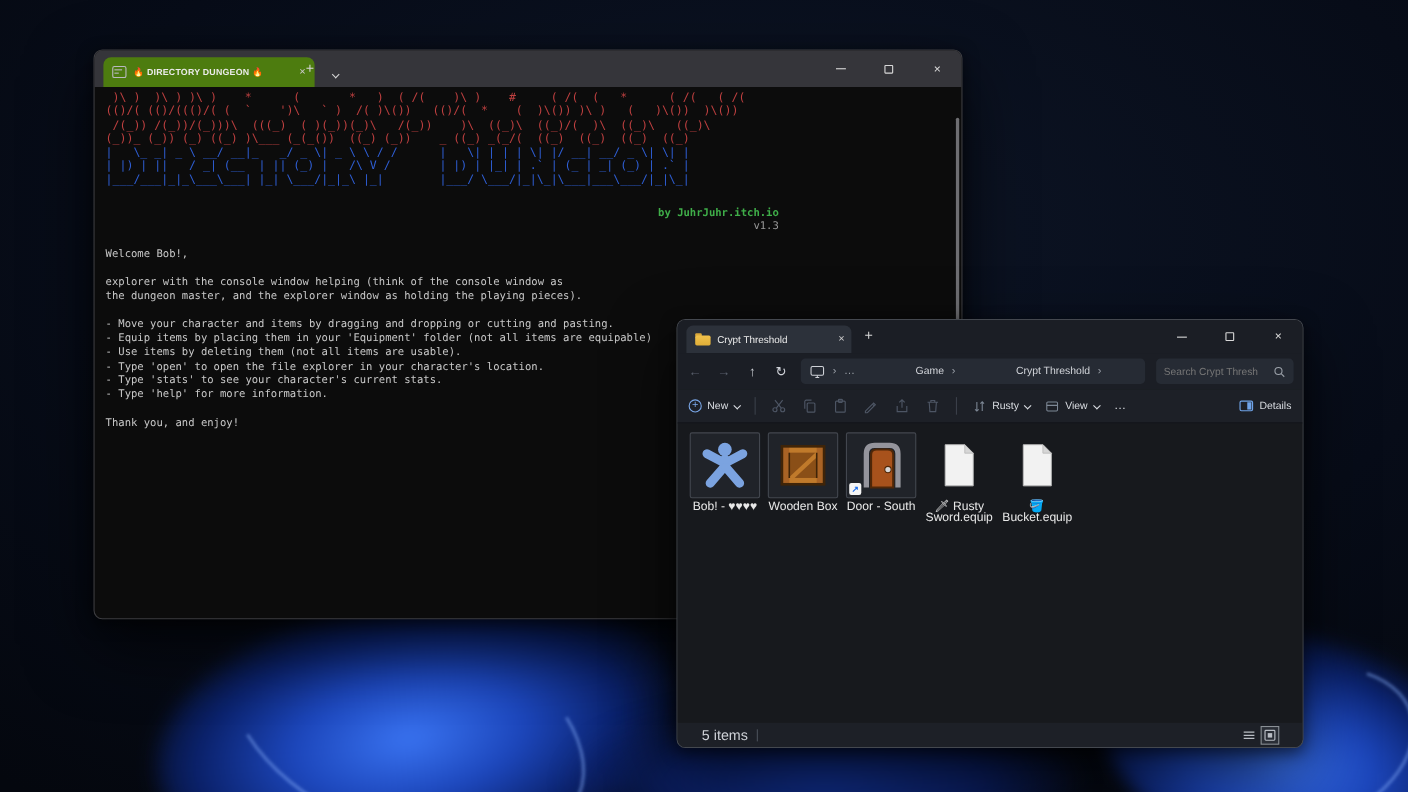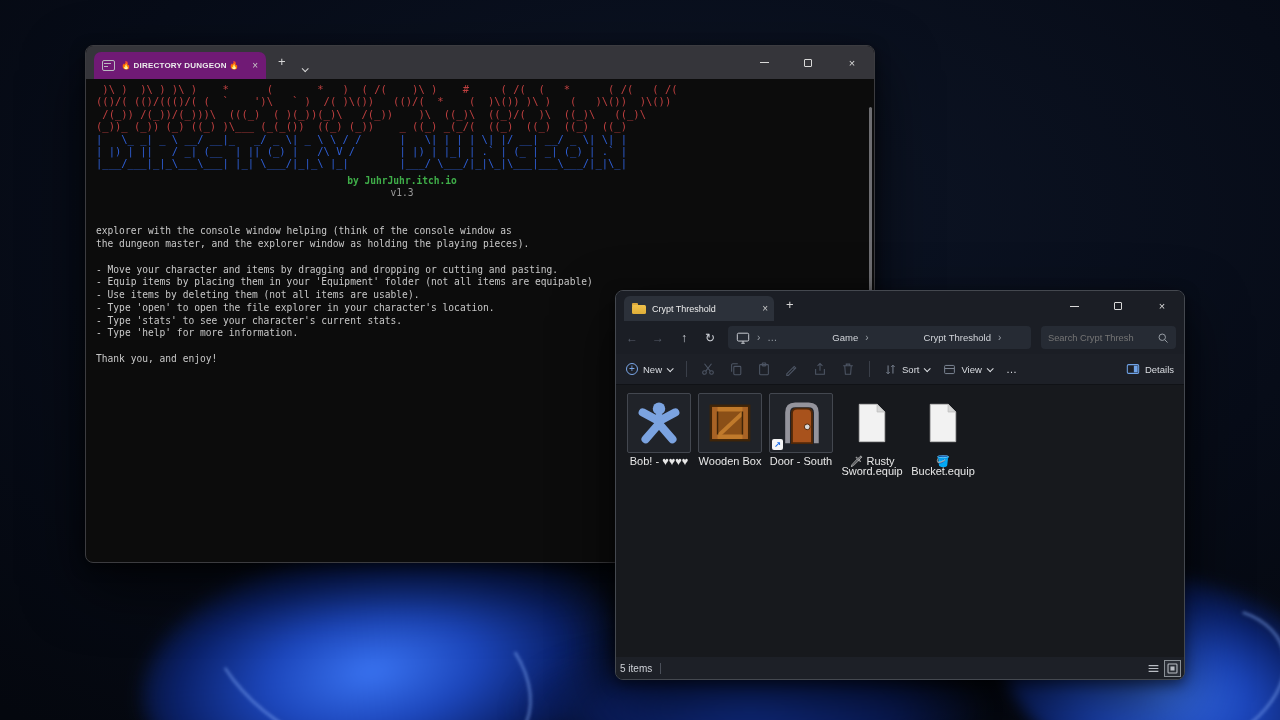--- a/index.html
+++ b/index.html
@@ -33,36 +33,36 @@
   .wc { position:absolute; right:0; top:0; height:100%; display:flex; align-items:center; }
   .wc-btn { width:44px; height:100%; display:flex; align-items:center; justify-content:center;
     color:#d9d9d9; font-size:11px; }
   .wc-btn .bar { width:9px; height:1px; background:#d9d9d9; display:inline-block; }
   .wc-btn .box { width:8px; height:8px; border:1px solid #d9d9d9; border-radius:1px; display:inline-block; }
 
   
   #terminal { left:85px; top:45px; width:790px; height:518px; z-index:10;
     background:#0c0c0c; border:1px solid #3c3c40; }
   .t-titlebar { position:relative; height:33px; background:#35353a; border-radius:7px 7px 0 0; }
-  .t-tab { position:absolute; left:8px; bottom:0; height:27px; width:172px; background:#701a75;
+  .t-tab { position:absolute; left:8px; bottom:0; height:27px; width:192px; background:#4d7c0f;
     border-radius:7px 7px 0 0; display:flex; align-items:center; padding:0 6px 0 8px; gap:6px; }
   .t-appicon { width:13px; height:11px; border:1px solid #b9b9c0; border-radius:2px; position:relative; flex:0 0 auto; }
   .t-appicon::before { content:""; position:absolute; left:1px; top:2px; width:7px; height:1px; background:#b9b9c0; }
   .t-appicon::after  { content:""; position:absolute; left:1px; top:5px; width:4px; height:1px; background:#b9b9c0; }
   .t-tabtitle { font-size:8px; font-weight:bold; color:#ececec; letter-spacing:.2px; white-space:nowrap;
     overflow:hidden; flex:1; }
   .t-tabclose { color:#c9c9c9; font-size:10px; padding:0 2px; }
   .t-newtab { position:absolute; left:192px; top:9px; color:#d6d6d6; font-size:13px; line-height:13px; }
   .t-dd { position:absolute; left:216px; top:12px; color:#d6d6d6; }
   .t-body { position:relative; height:483px; overflow:hidden; padding:4px 0 0 10px; border-radius:0 0 7px 7px; }
   .ascii { font-family:"DejaVu Sans Mono", monospace; font-size:10.5px; line-height:12.4px; white-space:pre; }
   .aline { white-space:pre; }
   .aline.flame { color:#bf4040; }
   .aline.title { color:#2f5fd6; }
-  .byline-wrap { width:612px; text-align:center; margin-top:5px;
+  .byline-wrap { width:612px; text-align:right; margin-top:18px;
     font-family:"DejaVu Sans Mono", monospace; font-size:9.6px; line-height:12.4px; }
   .byline { color:#3fae49; font-weight:bold; }
   .version { color:#9a9a9a; }
   .tlines { margin-top:13px; font-family:"DejaVu Sans Mono", monospace; font-size:9.6px;
     line-height:12.75px; color:#c8c8c8; }
   .tline { height:12.75px; white-space:pre; }
   .tline.bold { color:#f2f2f2; font-weight:bold; }
   .t-scrollbar { position:absolute; right:2px; top:28px; width:3px; height:310px; background:#6e6e72; border-radius:2px; }
 
   
@@ -80,21 +80,21 @@
   .e-tabclose { color:#c9c9c9; font-size:10px; }
   .e-newtab { position:absolute; left:170px; top:6px; color:#d6d6d6; font-size:13px; }
   .e-navbar { height:33px; background:#1b1e25; display:flex; align-items:center; padding:0 8px; gap:10px; flex:0 0 auto; }
   .nav-arrow { font-size:12px; color:#cfd2d8; width:16px; text-align:center; }
   .nav-arrow.dim { color:#585f6b; }
   .addrbar { flex:1; height:23px; background:#262b34; border-radius:4px; display:flex; align-items:center;
     padding:0 8px; gap:7px; color:#d2d5da; font-size:9.5px; }
   .addrbar .sep { color:#9aa0a8; font-size:10px; }
   .addr-icon { color:#cfd2d8; display:flex; }
   .crumb { white-space:nowrap;margin-left:48px; }
-  .searchbox { width:135px; height:23px; background:#262b34; border-radius:4px; display:flex;
+  .searchbox { width:125px; height:23px; background:#262b34; border-radius:4px; display:flex;
     align-items:center; padding:0 7px; gap:4px; }
   .searchbox input { flex:1; min-width:0; background:transparent; border:none; outline:none;
     color:#9aa0a8; font-size:9.3px; font-family:"Liberation Sans", sans-serif; }
   .search-icon { color:#9aa0a8; display:flex; }
   .e-cmdbar { height:31px; background:#1d2027; border-bottom:1px solid #101216; display:flex;
     align-items:center; padding:0 10px; gap:14px; flex:0 0 auto; }
   .cmd-label { font-size:9.5px; color:#dadde2; display:flex; align-items:center; gap:5px; }
   .cmd-ico { display:flex; color:#7d8795; }
   .cmd-ico.dim { color:#4d5564; }
   .cmd-ico.accent { color:#6fa3e8; }
@@ -106,21 +106,21 @@
   .e-content { flex:1; background:#17191d; padding:8px 10px; display:flex; align-items:flex-start; gap:5px; }
   .cell { width:66px; display:flex; flex-direction:column; align-items:center; }
   .tile { width:64px; height:60px; display:flex; align-items:center; justify-content:center; position:relative; }
   .tile.bordered { border:1px solid #43474f; background:#202329; border-radius:2px; }
   .scut { position:absolute; left:2px; bottom:2px; width:11px; height:11px; background:#f5f5f5;
     border-radius:2px; display:flex; align-items:center; justify-content:center;
     color:#1f6feb; font-size:8px; font-weight:bold; }
   .flabel { margin-top:3px; font-size:11px; line-height:10px; color:#e8e8e8; text-align:center;
     max-width:66px; word-wrap:break-word; }
   .e-statusbar { height:22px; background:#1d2027; border-radius:0 0 7px 7px; display:flex;
-    align-items:center; padding:0 4px; font-size:10px; color:#cfd2d8; flex:0 0 auto; }
+    align-items:center; padding:0 22px; font-size:13px; color:#cfd2d8; flex:0 0 auto; }
   .st-div { width:1px; height:11px; background:#4a4f59; margin-left:8px; }
   .st-right { margin-left:auto; display:flex; align-items:center; gap:4px; }
   .st-ico { display:flex; color:#b9bdc4; padding:1px; }
   .st-ico.sel { outline:1px solid #8a9096; background:#2a2e36; }
 </style>
 </head>
 <body>
 
 <div class="bloom a"></div>
 <div class="bloom c"></div>
@@ -147,20 +147,21 @@
       <span class="wc-btn">×</span>
     </div>
   </div>
   <div class="t-body">
     <div class="ascii"><div class="aline flame"> )\ )  )\ ) )\ )    *      (       *   )  ( /(    )\ )    #     ( /(  (   *      ( /(   ( /(</div><div class="aline flame">(()/( (()/((()/( (  `    ')\   ` )  /( )\())   (()/(  *    (  )\()) )\ )   (   )\())  )\())</div><div class="aline flame"> /(_)) /(_))/(_)))\  (((_)  ( )(_))(_)\   /(_))    )\  ((_)\  ((_)/(  )\  ((_)\   ((_)\</div><div class="aline flame">(_))_ (_)) (_) ((_) )\___ (_(_())  ((_) (_))    _ ((_) _(_/(  ((_)  ((_)  ((_)  ((_)</div><div class="aline title">|   \_ _| _ \ __/ __|_   _/ _ \| _ \ \ / /      |   \| | | | \| |/ __| __/ _ \| \| |</div><div class="aline title">| |) | ||   / _| (__  | || (_) |   /\ V /       | |) | |_| | .` | (_ | _| (_) | .` |</div><div class="aline title">|___/___|_|_\___\___| |_| \___/|_|_\ |_|        |___/ \___/|_|\_|\___|___\___/|_|\_|</div></div>
     <div class="byline-wrap">
       <div class="byline">by JuhrJuhr.itch.io</div>
       <div class="version">v1.3</div>
     </div>
     <div class="tlines">
+        <div class="tline">Welcome Bob!,</div>
         <div class="tline"></div>
         <div class="tline">explorer with the console window helping (think of the console window as</div>
         <div class="tline">the dungeon master, and the explorer window as holding the playing pieces).</div>
         <div class="tline"></div>
         <div class="tline">- Move your character and items by dragging and dropping or cutting and pasting.</div>
         <div class="tline">- Equip items by placing them in your 'Equipment' folder (not all items are equipable)</div>
         <div class="tline">- Use items by deleting them (not all items are usable).</div>
         <div class="tline">- Type 'open' to open the file explorer in your character's location.</div>
         <div class="tline">- Type 'stats' to see your character's current stats.</div>
         <div class="tline">- Type 'help' for more information.</div>
@@ -285,21 +286,21 @@
     <span class="vdiv"></span>
     <span class="cmd-label">
       <span class="cmd-ico">
         <svg width="13" height="13" viewBox="0 0 16 16">
             <g fill="none" stroke="currentColor" stroke-width="1.2">
           <path d="M5 3 v10 M3 11.2 l2 2 2-2"></path>
               <path d="M11 13 V3 M9 4.8 l2-2 2 2"></path>
         </g>
           </svg>
         </span>
-      <span>Sort</span>
+      <span>Rusty</span>
         <i class="chev"></i>
     </span>
     <span class="cmd-label">
       <span class="cmd-ico">
         <svg width="13" height="13" viewBox="0 0 16 16">
             <g fill="none" stroke="currentColor" stroke-width="1.2">
           <rect x="2" y="3" width="12" height="10" rx="1.2"></rect>
               <path d="M2 6.8 h12"></path>
         </g>
           </svg>

